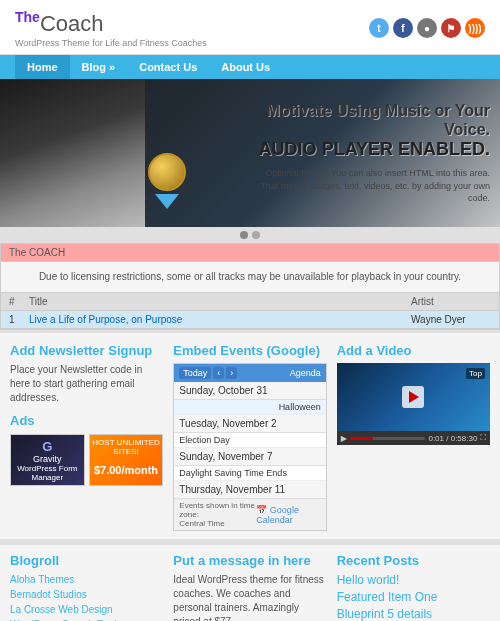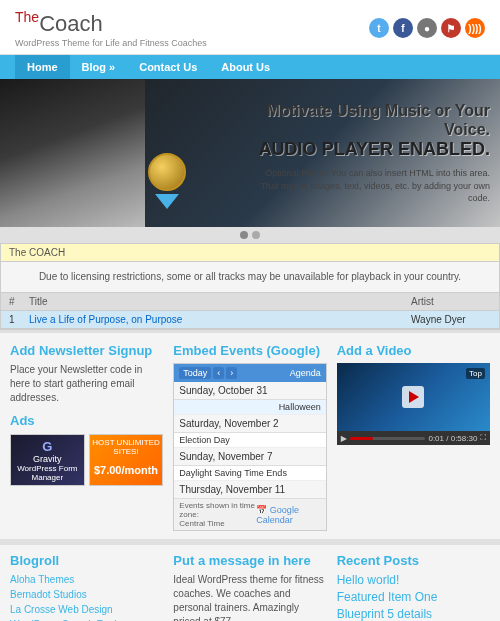--- a/index.html
+++ b/index.html
@@ -120,21 +120,21 @@
     }
     .dot.active { background: #888; }
 
     
     .player-section {
       background: #f0f0f0;
       border: 1px solid #ccc;
       margin: 0;
     }
     .player-header {
-      background: #fef9c3;
+      background: #fca5a5;
       padding: 3px 8px;
       font-size: 10px;
       color: #555;
       border-bottom: 1px solid #ccc;
     }
     .player-notice {
       background: #f5f5f5;
       padding: 8px 12px;
       font-size: 10px;
       color: #555;
@@ -323,21 +323,21 @@
     }
 
     .section-divider { height: 3px; background: #e0e0e0; }
   </style>
 </head>
 <body>
 
 <header class="site-header">
   <div class="logo-area">
     <div class="logo-title">
-      <span style="color:#b91c1c;font-size:14px;font-weight:normal;vertical-align:top;margin-top:2px;display:inline-block;">The</span><span>Coach</span>
+      <span style="color:#6d28d9;font-size:14px;font-weight:bold;vertical-align:top;margin-top:2px;display:inline-block;">The</span><span>Coach</span>
     </div>
     <div class="logo-sub">WordPress Theme for Life and Fitness Coaches</div>
   </div>
   <div class="social-icons">
     <div class="social-icon si-twitter">t</div>
     <div class="social-icon si-facebook">f</div>
     <div class="social-icon si-circle1">●</div>
     <div class="social-icon si-circle2" style="background:#c0392b;">⚑</div>
     <div class="social-icon si-rss">))))</div>
   </div>
@@ -418,21 +418,21 @@
       <div class="cal-header">
         <div class="cal-nav">
           <button class="cal-nav-btn">Today</button>
           <button class="cal-nav-btn">‹</button>
           <button class="cal-nav-btn">›</button>
         </div>
         <div style="font-size:9px;">Agenda</div>
       </div>
       <div class="cal-date-row">Sunday, October 31</div>
       <div class="cal-event-row special">Halloween</div>
-      <div class="cal-date-row">Saturday, November 2</div>
+      <div class="cal-date-row">Tuesday, November 2</div>
       <div class="cal-event-row">Election Day</div>
       <div class="cal-date-row">Sunday, November 7</div>
       <div class="cal-event-row">Daylight Saving Time Ends</div>
       <div class="cal-date-row">Thursday, November 11</div>
       <div class="cal-footer">
         <span>Events shown in time zone: <br><span>Central Time</span></span>
         <span style="display:flex;align-items:center;gap:2px;">
           <span style="color:#4a90d9;font-size:9px;">📅 Google Calendar</span>
         </span>
       </div>

